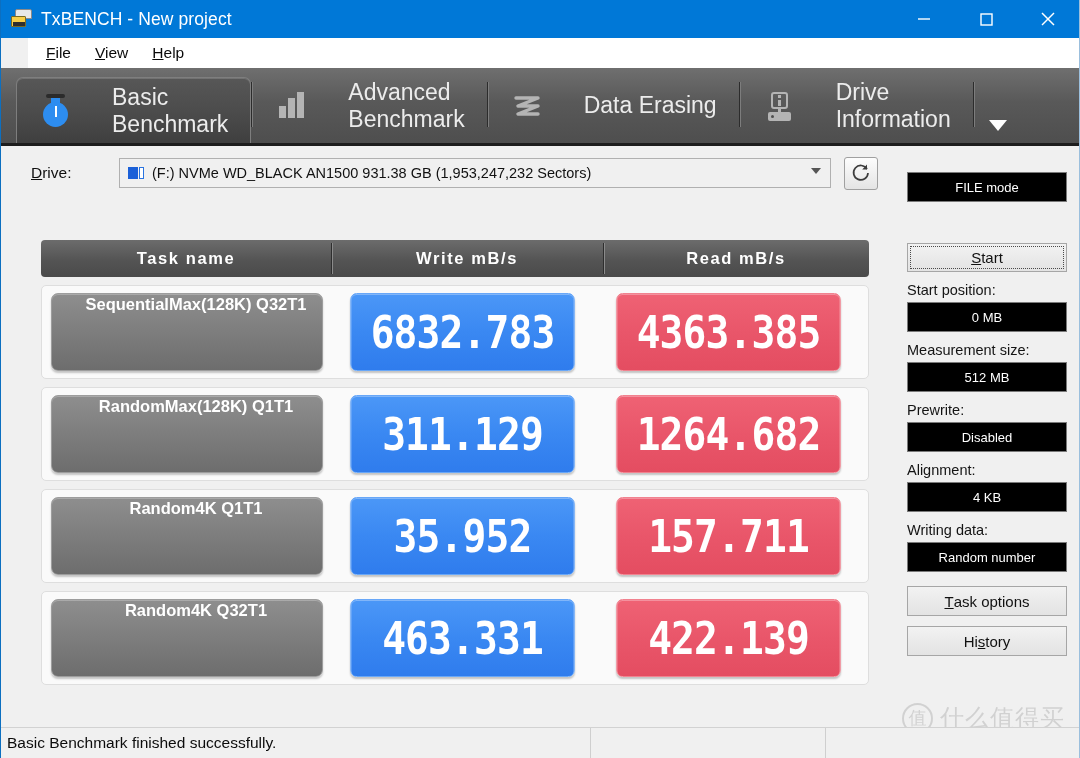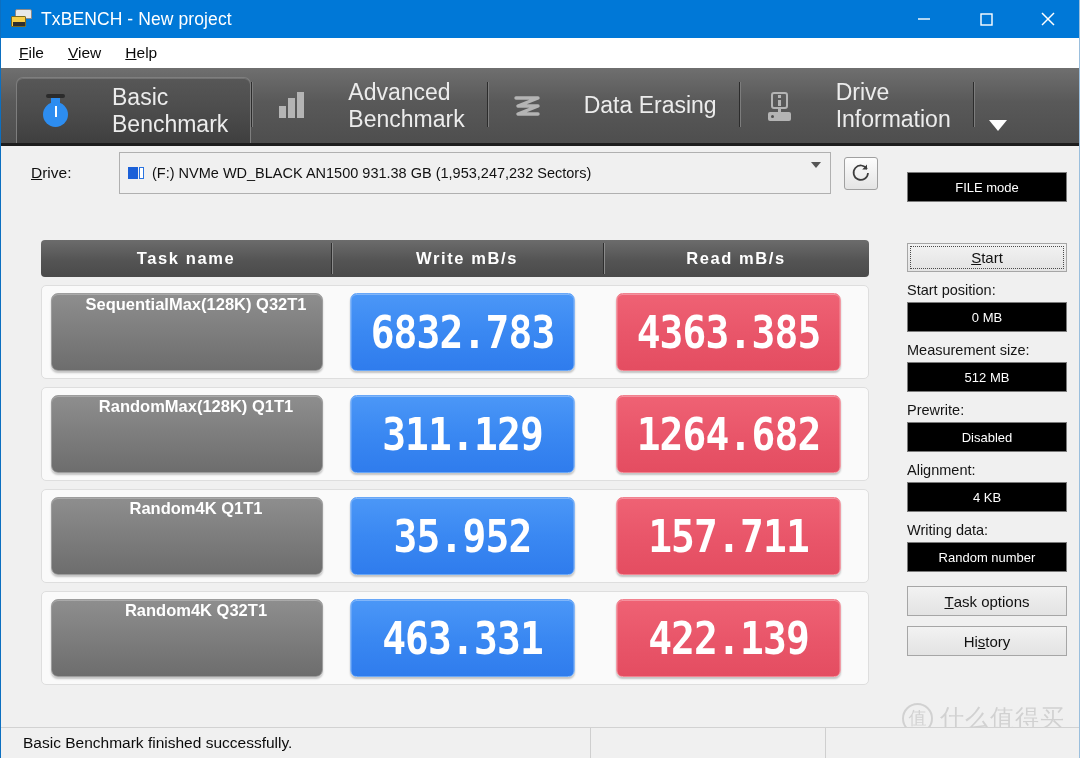--- a/index.html
+++ b/index.html
@@ -73,20 +73,21 @@
   .win-btn svg { display: block; }
 
   
   .menubar {
     height: 30px;
     background: #ffffff;
     display: flex;
     align-items: center;
     padding-left: 8px;
     gap: 4px;
+    margin-left: 27px;
   }
   .menu-item {
     font-size: 15.5px;
     color: #0a0a0a;
     padding: 3px 10px;
     white-space: nowrap;
   }
   .menu-item u { text-decoration: underline; }
 
   
@@ -207,21 +208,21 @@
   .drive-row {
     position: absolute; left: 16px; top: 149px;
     width: 1080px; height: 48px;
     display: flex; align-items: center;
     padding-left: 14px;
   }
   .drive-label { font-size: 15.5px; color: #101010; width: 100px; }
   .drive-label u { text-decoration: underline; }
   .combo {
     position: relative;
-    width: 712px; height: 42px;
+    width: 712px; height: 30px;
     background: #f0f0f0;
     border: 1px solid #b0b0b0;
     display: flex; align-items: center;
     padding-left: 8px;
     margin-left: -12px;
   }
   .combo .drv-ico {
     position: relative; width: 17px; height: 14px; margin-right: 7px; flex: 0 0 auto;
   }
   .combo .drv-ico .dk1 {
@@ -365,21 +366,21 @@
 
   
   .statusbar {
     position: absolute; left: 0; bottom: 0;
     width: 1080px; height: 31px;
     background: #f0f0f0;
     border-top: 1px solid #d2d2d2;
     display: flex; align-items: center;
   }
   .status-cell1 {
-    width: 590px; padding-left: 22px;
+    width: 590px; padding-left: 6px;
     font-size: 15.5px; color: #0c0c0c;
     white-space: nowrap;
     border-right: 1px solid #cfcfcf;
     height: 100%;
     display: flex; align-items: center;
   }
   .status-cell2 {
     width: 235px; height: 100%;
     border-right: 1px solid #cfcfcf;
   }

